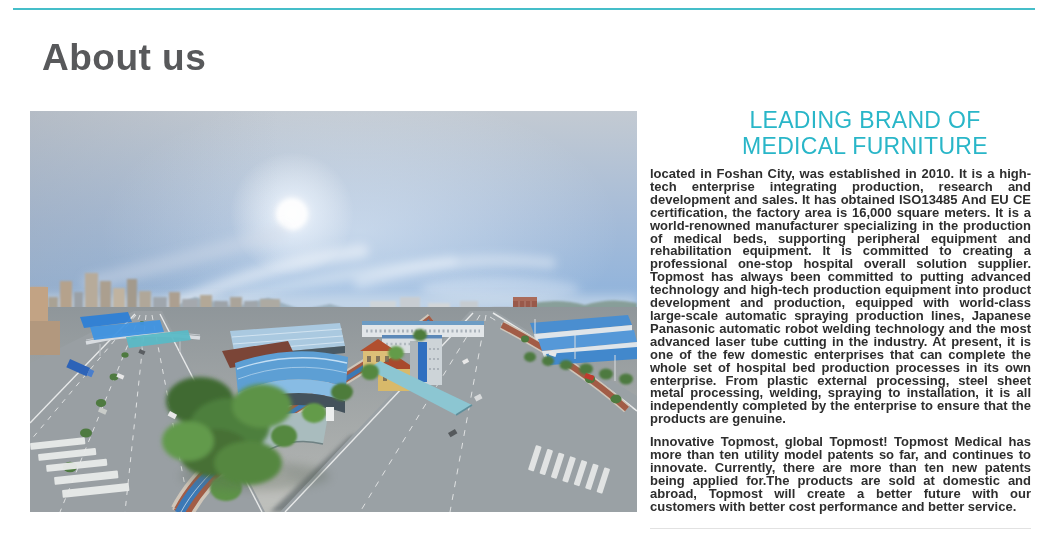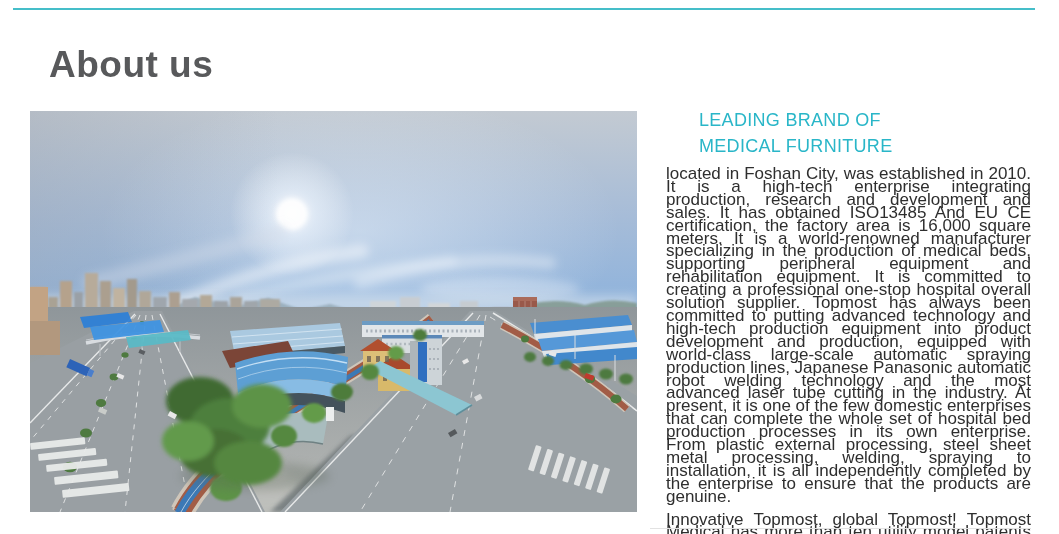--- a/index.html
+++ b/index.html
@@ -4,37 +4,37 @@
 <style>
   html,body{margin:0;padding:0;background:#ffffff;}
   .canvas{
     position:relative;width:1059px;height:534px;background:#ffffff;overflow:hidden;
     font-family:"Liberation Sans",sans-serif;
   }
   .top-rule{
     position:absolute;left:13px;top:8px;width:1022px;height:2px;background:#45bec9;
   }
   .page-title{
-    position:absolute;left:41px;top:36px;margin:8px;
+    position:absolute;left:41px;top:36px;margin:1px;
     font-size:37px;font-weight:bold;color:#58595b;letter-spacing:.5px;
   }
   .hero{
     position:absolute;left:30px;top:111px;width:607px;height:401px;overflow:hidden;background:#9fb5cc;
   }
   .hero svg{display:block;width:607px;height:401px;}
   .text-col{
     position:absolute;left:650px;top:107px;width:381px;
   }
   .lead-heading{
     margin:0 0 9px 0;padding-left:49px;
-    font-size:18px;line-height:26px;font-weight:400;color:#29b6c8;letter-spacing:.3px;
+    font-size:23px;line-height:26px;font-weight:400;color:#29b6c8;letter-spacing:.3px;text-align:center;
   }
   .text-col p{
-    margin:0 0 10px 16px;
-    font-size:17px;line-height:12.9px;color:#2e2e2e;text-align:justify;
+    margin:0 0 10px 0;
+    font-size:13px;line-height:12.9px;color:#2e2e2e;text-align:justify;font-weight:bold;
   }
   .bottom-rule{
     position:absolute;left:650px;top:528px;width:381px;height:1px;background:#e2e2e2;
   }
 </style>
 </head>
 <body>
 
 <div class="canvas">
 

